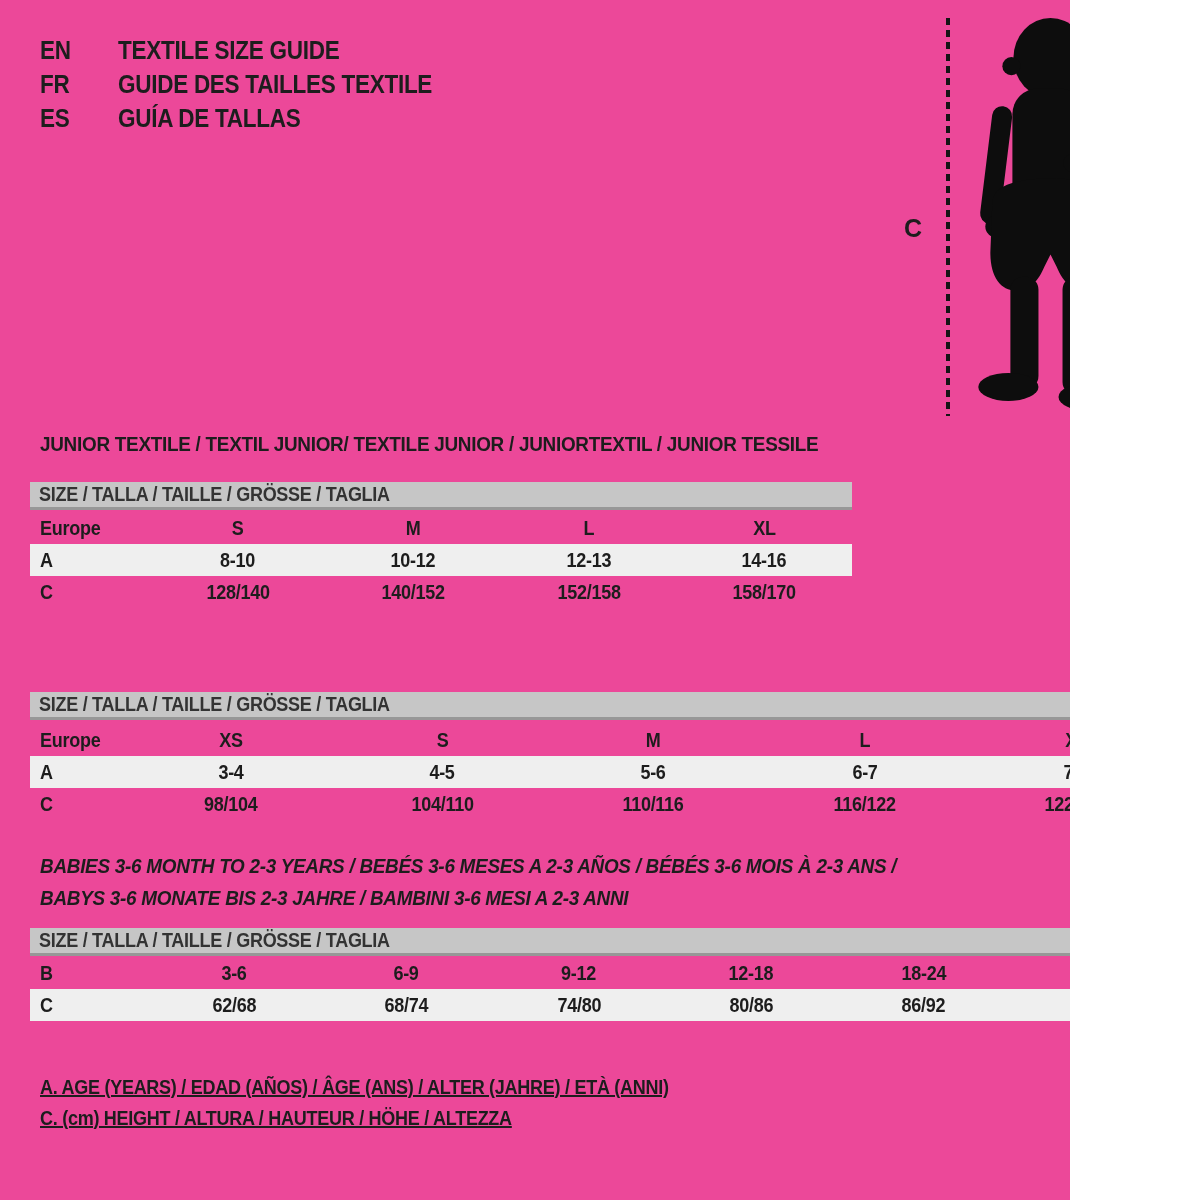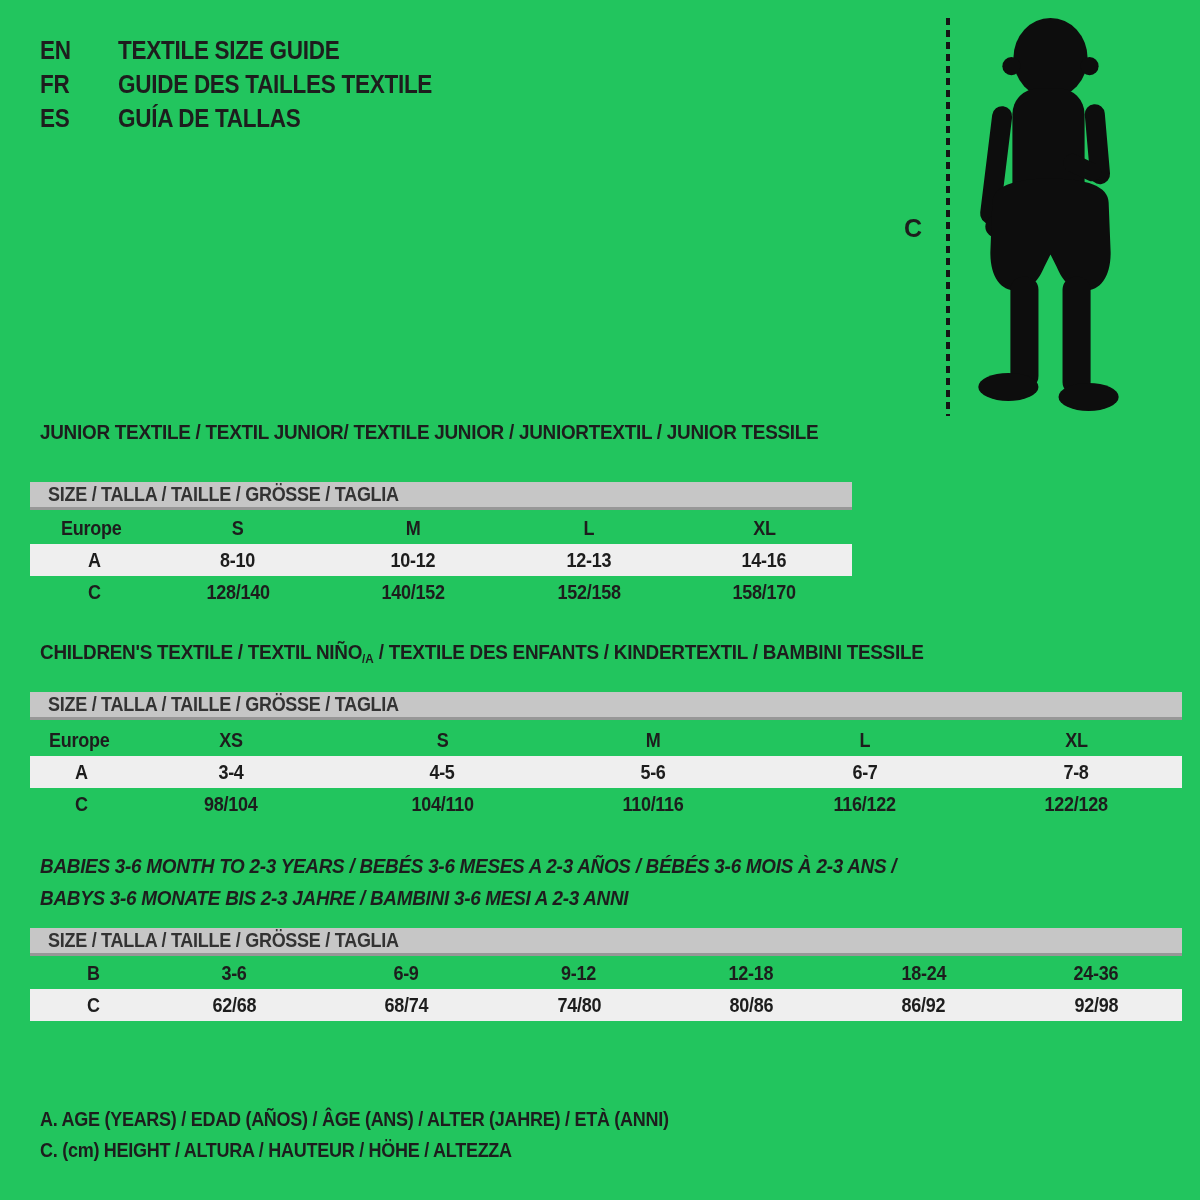--- a/index.html
+++ b/index.html
@@ -1,17 +1,17 @@
 <!DOCTYPE html>
 <html><head>
 <meta charset="utf-8">
 <style>
   html,body { margin:0; padding:0; background:#ffffff; }
   .page {
-    position:relative; width:1200px; height:1200px; background:#22c55e;
+    position:relative; width:1070px; height:1200px; background:#ec4899;
     font-family:"Liberation Sans", sans-serif; font-weight:bold; color:#1d1d1d;
     overflow:hidden;
   }
   
   .cond { display:inline-block; transform:scaleX(0.9); transform-origin:0 50%;
           letter-spacing:-0.3px; white-space:nowrap; }
   .cond.center { transform-origin:50% 50%; }
 
   
   .lang-block { position:absolute; left:40px; top:33px; }
@@ -19,49 +19,49 @@
   .lang-code { width:78px; flex:0 0 78px; }
 
   
   .dash-line { position:absolute; left:946px; top:18px; width:4px; height:398px;
     background:repeating-linear-gradient(to bottom, #151515 0 7px, transparent 7px 12px); }
   .figure-label { position:absolute; left:904px; top:214px; font-size:25px; }
   .toddler { position:absolute; left:964px; top:14px; }
 
   
   .sec-title { position:absolute; left:40px; margin:0; font-size:21px; line-height:23px; }
-  .title-junior { top:420px; }
+  .title-junior { top:432px; }
   .title-children { top:640px; }
   .title-babies { top:850px;font-style:italic; }
   .title-babies .cond { display:block; height:32px; line-height:32px; }
   .subA { font-size:13px; position:relative; top:4px; letter-spacing:0; }
 
   
   .size-bar { position:absolute; left:30px; height:28px; box-sizing:border-box;
     background:#c6c6c6; border-bottom:3px solid #979797;
-    display:flex; align-items:center; padding-left:18px; font-size:20px; color:#333333; }
+    display:flex; align-items:center; padding-left:9px; font-size:20px; color:#333333; }
   .bar1 { width:822px; top:482px; }
   .bar2 { width:1152px; top:692px; }
   .bar3 { width:1152px; top:928px; }
 
   
   .gtable { position:absolute; left:30px; font-size:20px; }
   .t1 { top:512px; width:822px; }
   .t2 { top:724px; width:1152px; }
   .t3 { top:957px; width:1152px; }
   .trow { display:grid; height:32px; align-items:center; }
   .t1 .trow { grid-template-columns:120px repeat(4, 1fr); }
   .t2 .trow { grid-template-columns:95px repeat(5, 1fr); }
   .t3 .trow { grid-template-columns:118px repeat(6, 1fr); }
   .trow.stripe { background:#efefef; }
-  .tlabel { padding-left:10px; text-align:center; }
+  .tlabel { padding-left:10px; text-align:left; }
   .tcell { text-align:center; }
 
   
-  .legend { position:absolute; left:40px; top:1104px; font-size:20px; }
+  .legend { position:absolute; left:40px; top:1072px; font-size:20px;text-decoration:underline; }
   .legend-line { height:31px; display:flex; align-items:center; }
 </style>
 </head>
 <body>
 
 <div class="page">
 
   <section class="lang-block">
     <div class="lang-row">
       <span class="lang-code cond">EN</span>
@@ -118,23 +118,20 @@
     </div>
     <div class="trow">
       <span class="tlabel"><span class="cond">C</span></span>
       <span class="tcell"><span class="cond center">128/140</span></span>
       <span class="tcell"><span class="cond center">140/152</span></span>
       <span class="tcell"><span class="cond center">152/158</span></span>
       <span class="tcell"><span class="cond center">158/170</span></span>
     </div>
   </div>
 
-  <h2 class="sec-title title-children">
-    <span class="cond"><span>CHILDREN'S TEXTILE / TEXTIL NIÑO</span><span class="subA">/A</span><span> / TEXTILE DES ENFANTS / KINDERTEXTIL / BAMBINI TESSILE</span></span>
-  </h2>
   <div class="size-bar bar2">
     <span class="cond">SIZE / TALLA / TAILLE / GRÖSSE / TAGLIA</span>
   </div>
   <div class="gtable t2">
     <div class="trow">
       <span class="tlabel"><span class="cond">Europe</span></span>
       <span class="tcell"><span class="cond center">XS</span></span>
       <span class="tcell"><span class="cond center">S</span></span>
       <span class="tcell"><span class="cond center">M</span></span>
       <span class="tcell"><span class="cond center">L</span></span>

